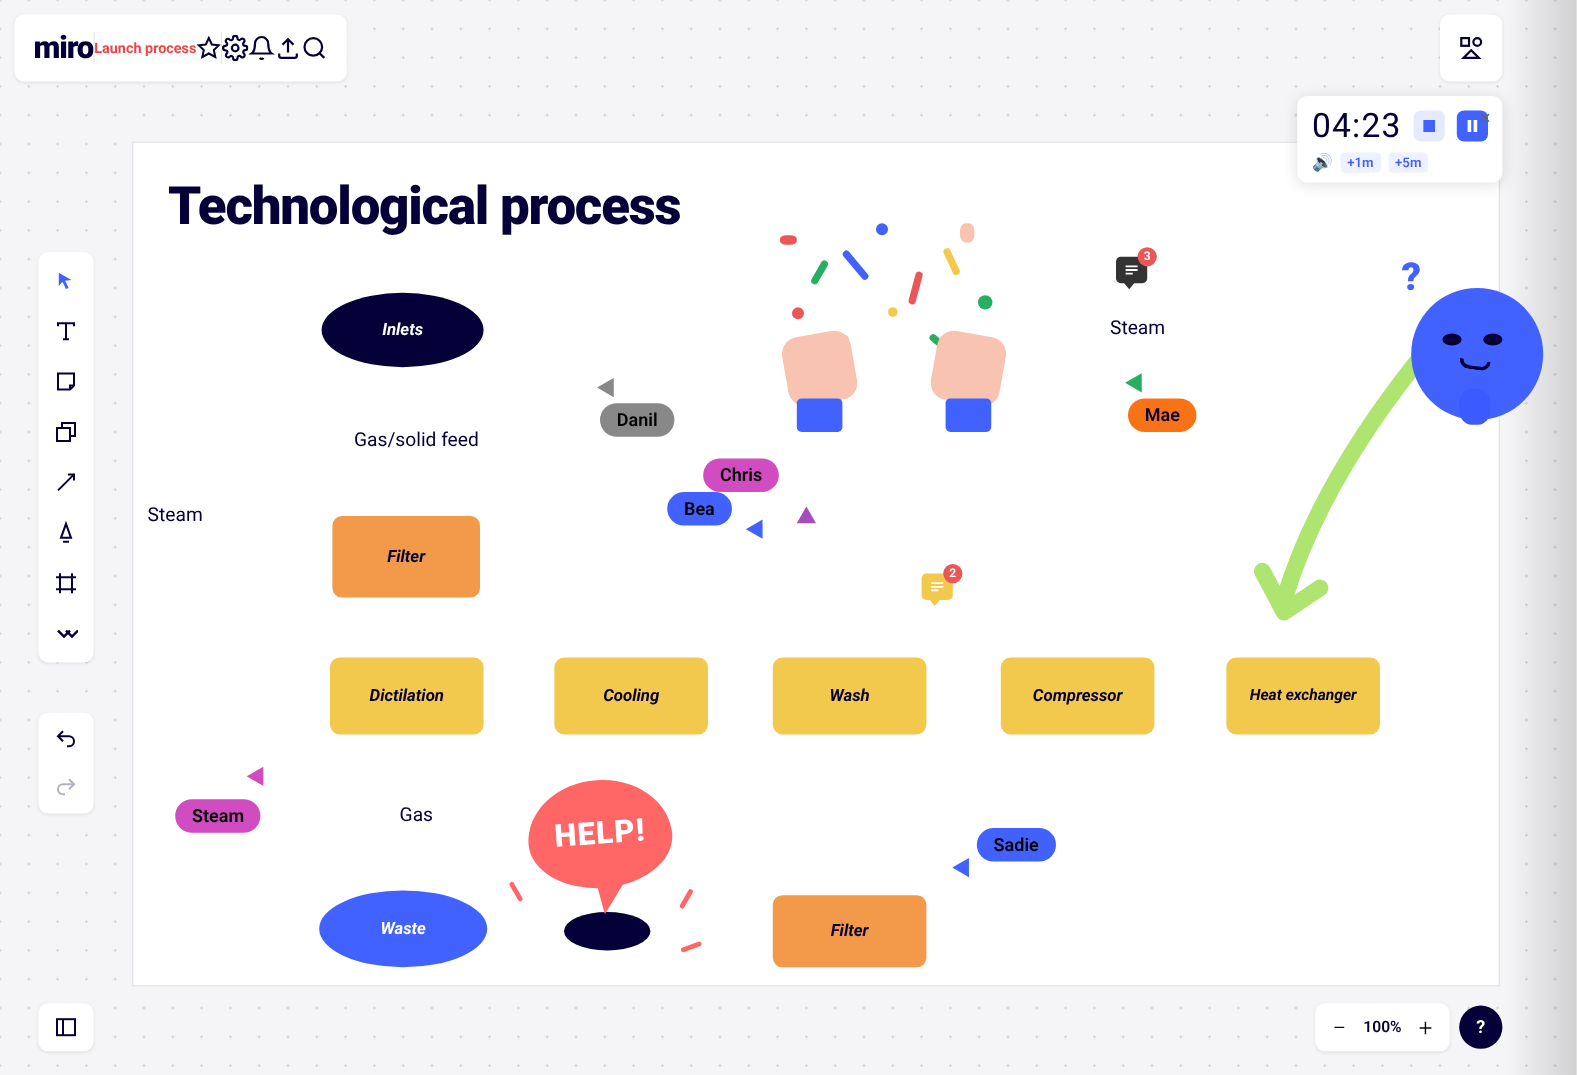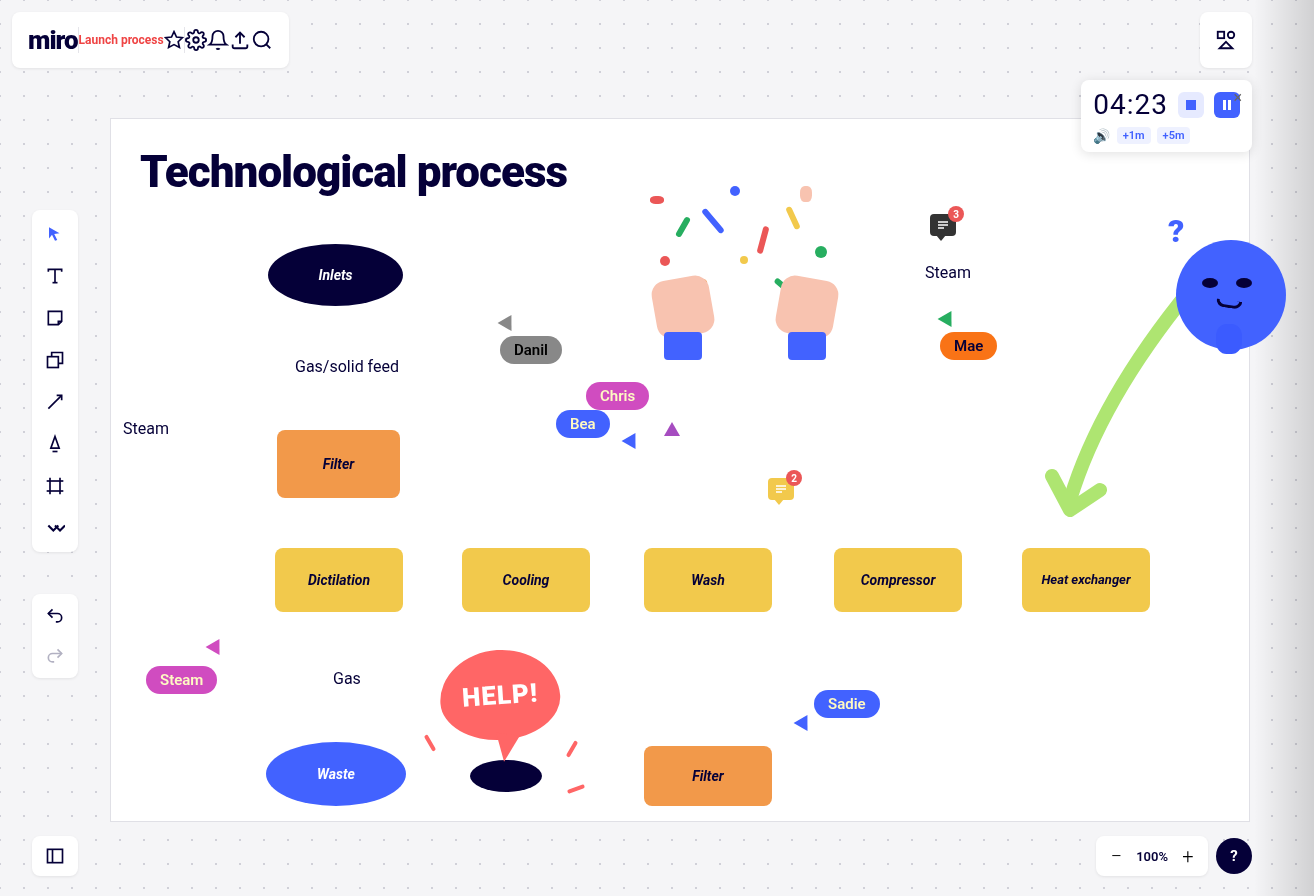--- a/index.html
+++ b/index.html
@@ -83,21 +83,21 @@
 
 .edge-label { position: absolute; font-size: 16px; color: #050038; z-index: 9; background: #fff; padding: 1px 3px; }
 .l-steam1 { left: 120px; top: 418px; }
 .l-gas-feed { left: 292px; top: 356px; }
 .l-steam2 { left: 922px; top: 262px; }
 .l-gas { left: 330px; top: 668px; }
 
 
 .cursor { position: absolute; z-index: 15; }
 .cursor .ptr { width: 0; height: 0; border-left: 8px solid transparent; border-right: 8px solid transparent; border-top: 14px solid; transform: rotate(-30deg); }
-.pill { border-radius: 16px; padding: 5px 14px; font-weight: 600; font-size: 15px; color: #fef9c3; margin-top: 4px; }
+.pill { border-radius: 16px; padding: 5px 14px; font-weight: 600; font-size: 15px; color: #000000; margin-top: 4px; }
 .c-danil { left: 500px; top: 318px; }
 .c-danil .ptr { border-top-color: #888; }
 .c-danil .pill { background: #888; color: #000000; }
 .c-chris { left: 586px; top: 378px; }
 .c-chris .pill { background: #d04cc0; }
 .c-bea { left: 556px; top: 406px; }
 .c-bea .ptr { border-top-color: #4262ff; position: absolute; left: 68px; top: 30px; }
 .c-bea .pill { background: #4262ff; }
 .c-mae { left: 940px; top: 314px; }
 .c-mae .ptr { border-top-color: #27ae60; }

